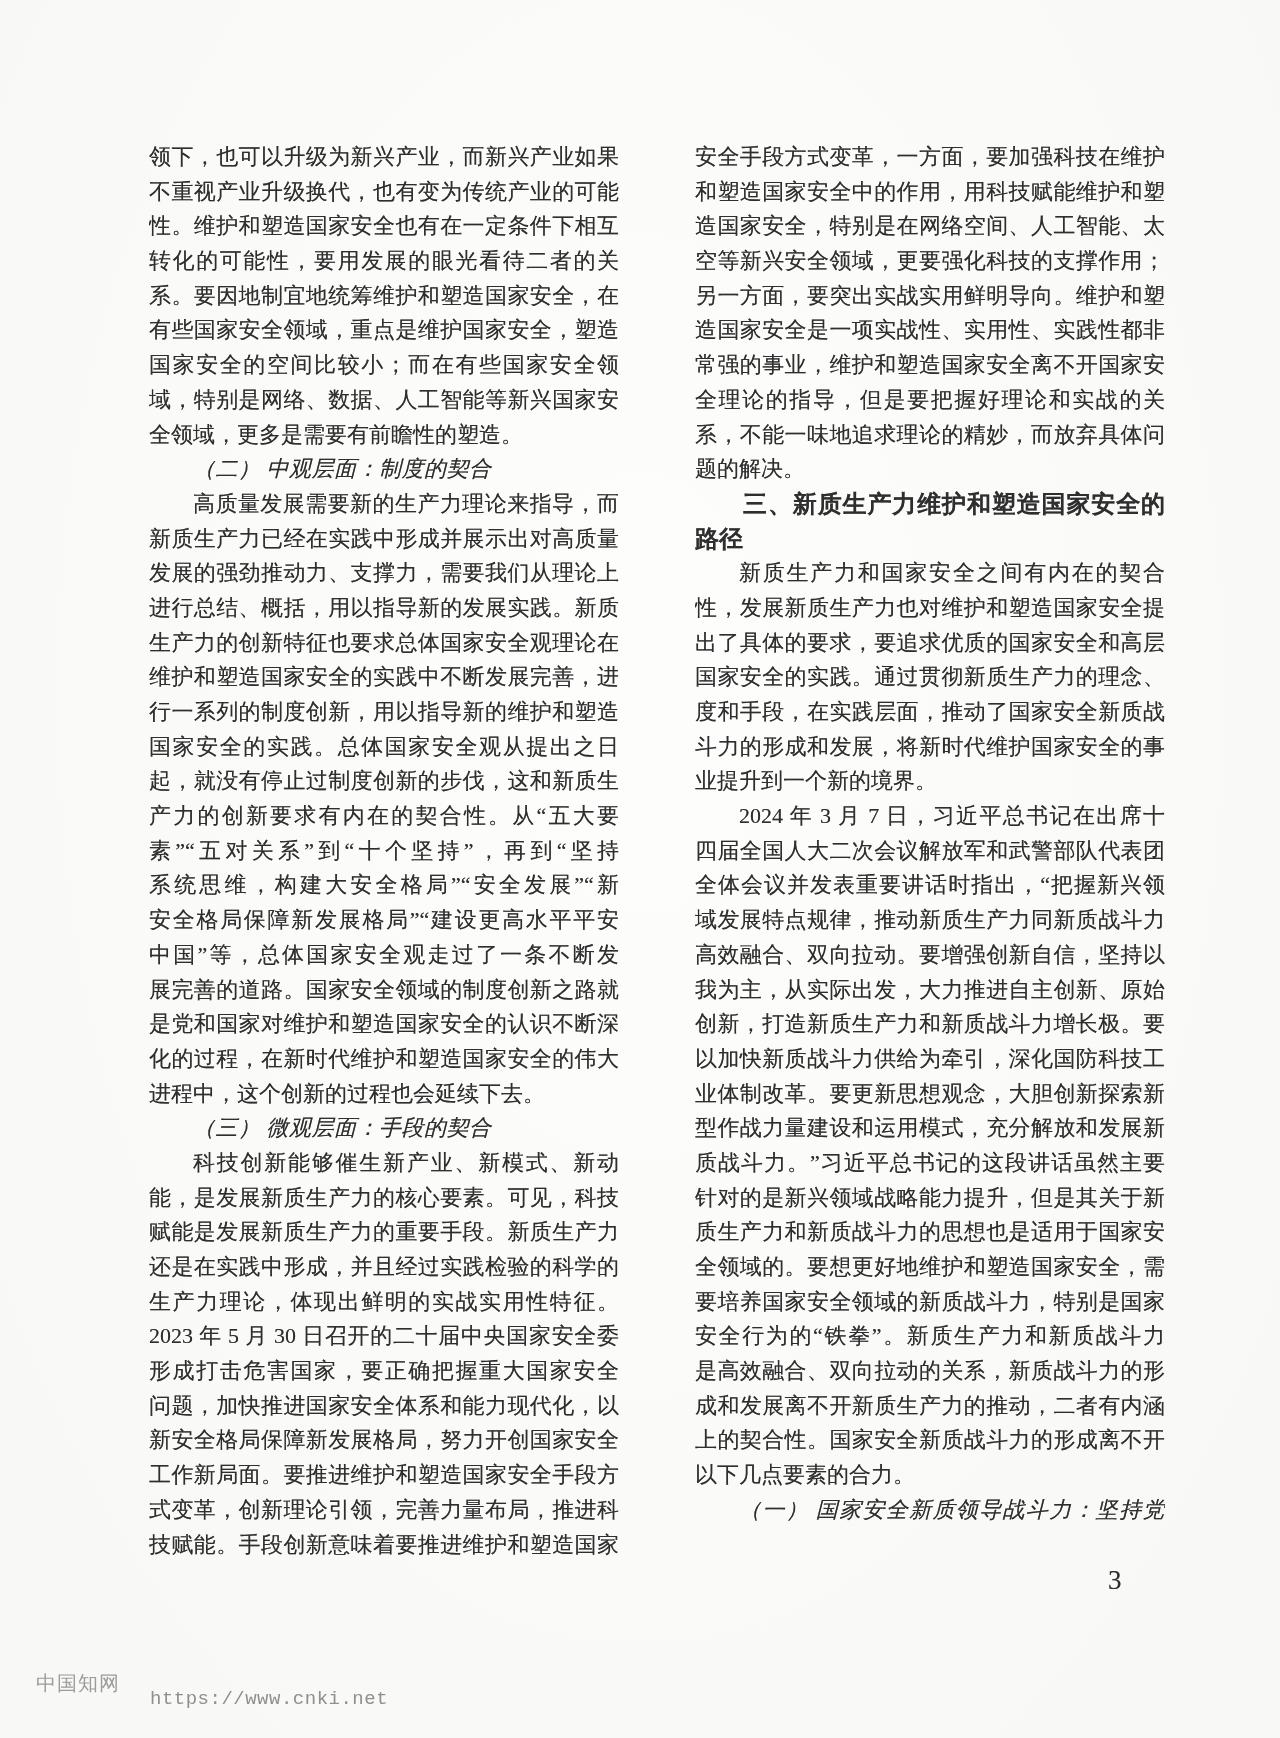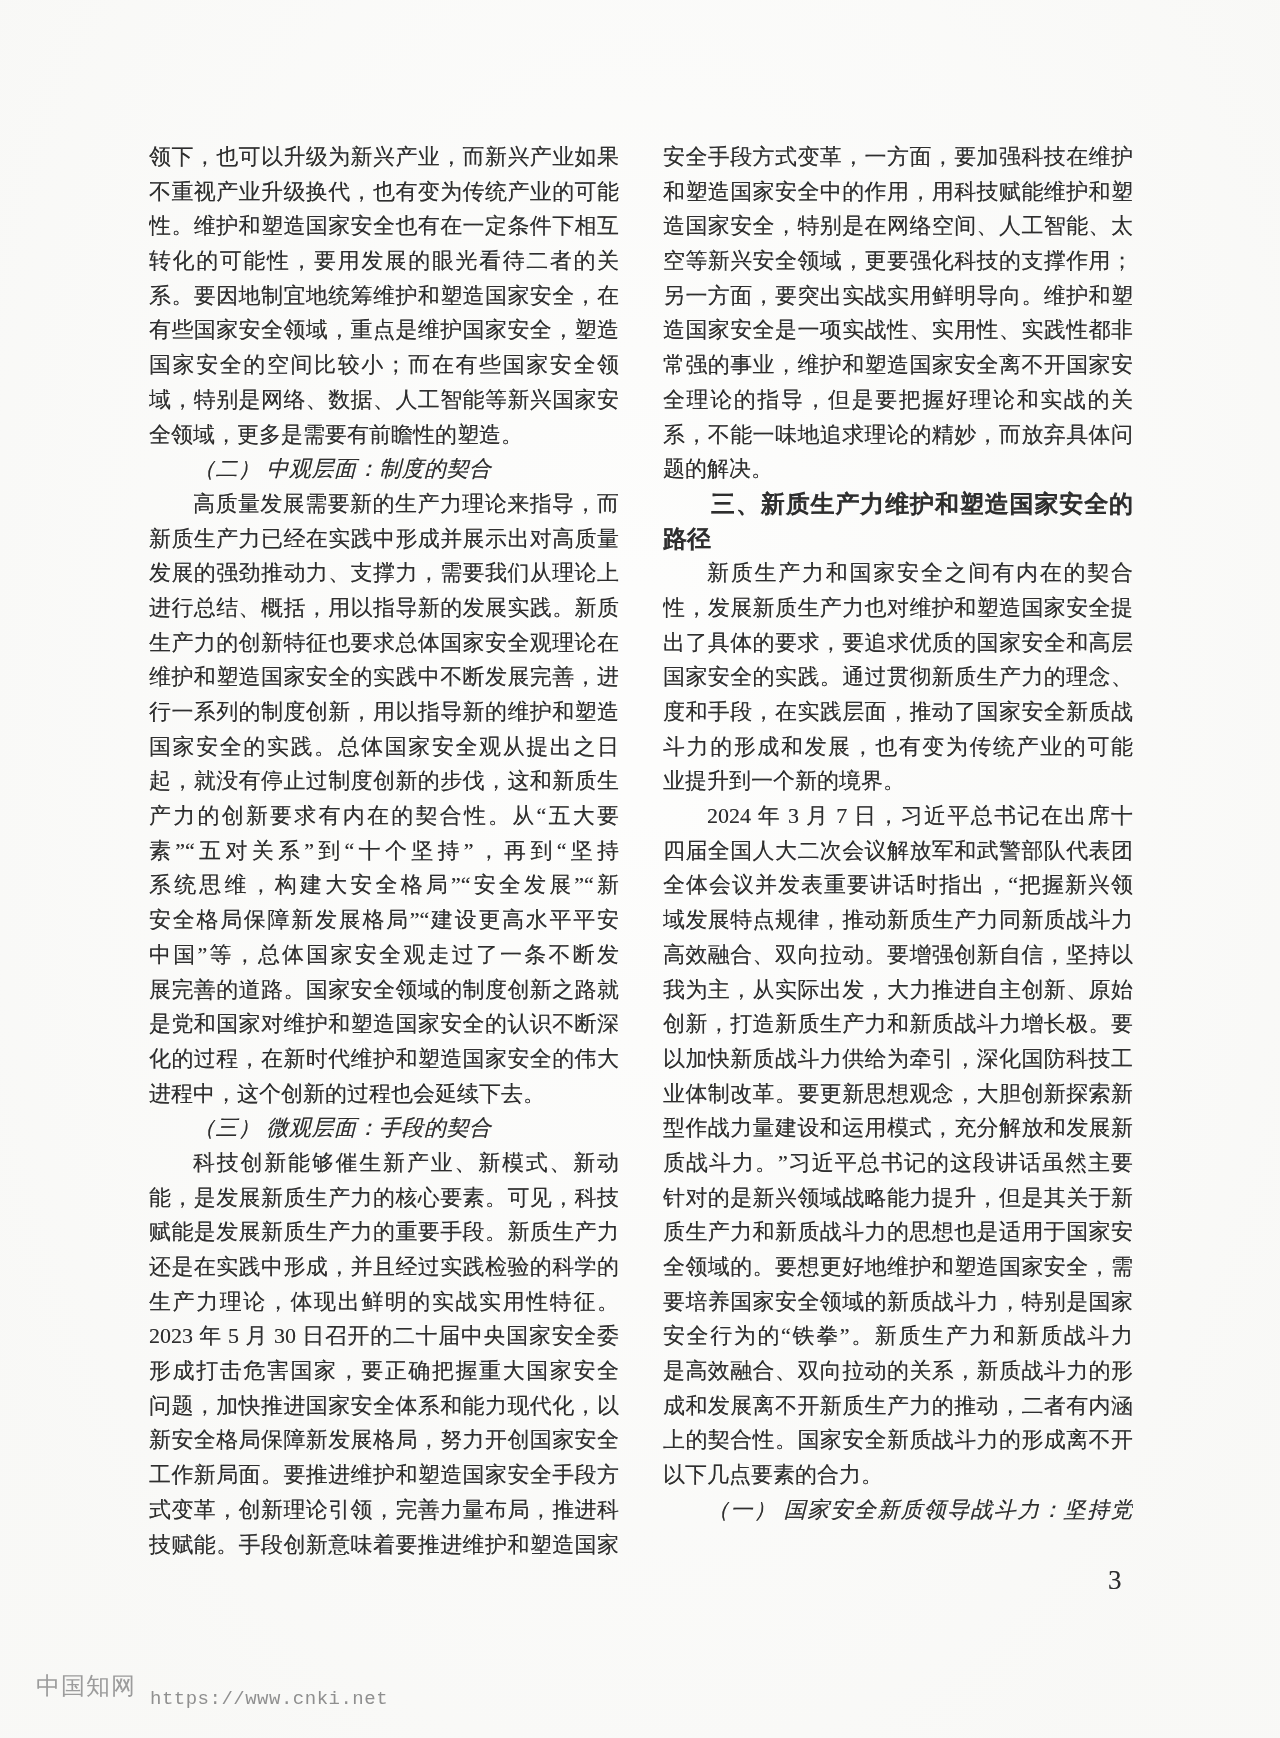--- a/index.html
+++ b/index.html
@@ -21,21 +21,21 @@
     background:
       radial-gradient(ellipse at 50% 40%, rgba(255,255,255,0.6) 0%, rgba(240,240,238,0.25) 85%),
       var(--paper, #fbfbf9);
   }
   .column {
     position: absolute;
     top: 140px;
     width: 470px;
   }
   .column-left  { left: 149px; }
-  .column-right { left: 663px; }
+  .column-right { left: 695px; }
   .line {
     font-size: 22px;
     line-height: 34.7px;
     height: 34.7px;
     text-align: justify;
     text-justify: inter-character;
     text-shadow: 0 0 0.5px rgba(46,46,46,0.55);
     white-space: normal;
     overflow: hidden;
   }
@@ -64,21 +64,21 @@
     position: absolute;
     left: 0;
     top: 1668px;
     width: 100%;
     height: 36px;
   }
   .footer .brand {
     position: absolute;
     left: 36px;
     top: 2px;
-    font-size: 24px;
+    font-size: 20px;
     letter-spacing: 1px;
     color: var(--watermark, #9c9c9c);
     font-family: Liberation Sans, sans-serif;
   }
   .footer .url {
     position: absolute;
     left: 150px;
     top: 20px;
     font-size: 19px;
     letter-spacing: 0.5px;
@@ -144,21 +144,21 @@
       <div class="line j">全理论的指导，但是要把握好理论和实战的关</div>
       <div class="line j">系，不能一味地追求理论的精妙，而放弃具体问</div>
       <div class="line e">题的解决。</div>
       <div class="line j hei ind">三、新质生产力维护和塑造国家安全的实现</div>
       <div class="line e hei">路径</div>
       <div class="line j ind">新质生产力和国家安全之间有内在的契合</div>
       <div class="line j">性，发展新质生产力也对维护和塑造国家安全提</div>
       <div class="line j">出了具体的要求，要追求优质的国家安全和高层</div>
       <div class="line j">国家安全的实践。通过贯彻新质生产力的理念、制</div>
       <div class="line j">度和手段，在实践层面，推动了国家安全新质战</div>
-      <div class="line j">斗力的形成和发展，也有变为传统产业的可能</div>
+      <div class="line j">斗力的形成和发展，将新时代维护国家安全的事</div>
       <div class="line e">业提升到一个新的境界。</div>
       <div class="line j ind">2024 年 3 月 7 日，习近平总书记在出席十</div>
       <div class="line j">四届全国人大二次会议解放军和武警部队代表团</div>
       <div class="line j">全体会议并发表重要讲话时指出，“把握新兴领</div>
       <div class="line j">域发展特点规律，推动新质生产力同新质战斗力</div>
       <div class="line j">高效融合、双向拉动。要增强创新自信，坚持以</div>
       <div class="line j">我为主，从实际出发，大力推进自主创新、原始</div>
       <div class="line j">创新，打造新质生产力和新质战斗力增长极。要</div>
       <div class="line j">以加快新质战斗力供给为牵引，深化国防科技工</div>
       <div class="line j">业体制改革。要更新思想观念，大胆创新探索新</div>

